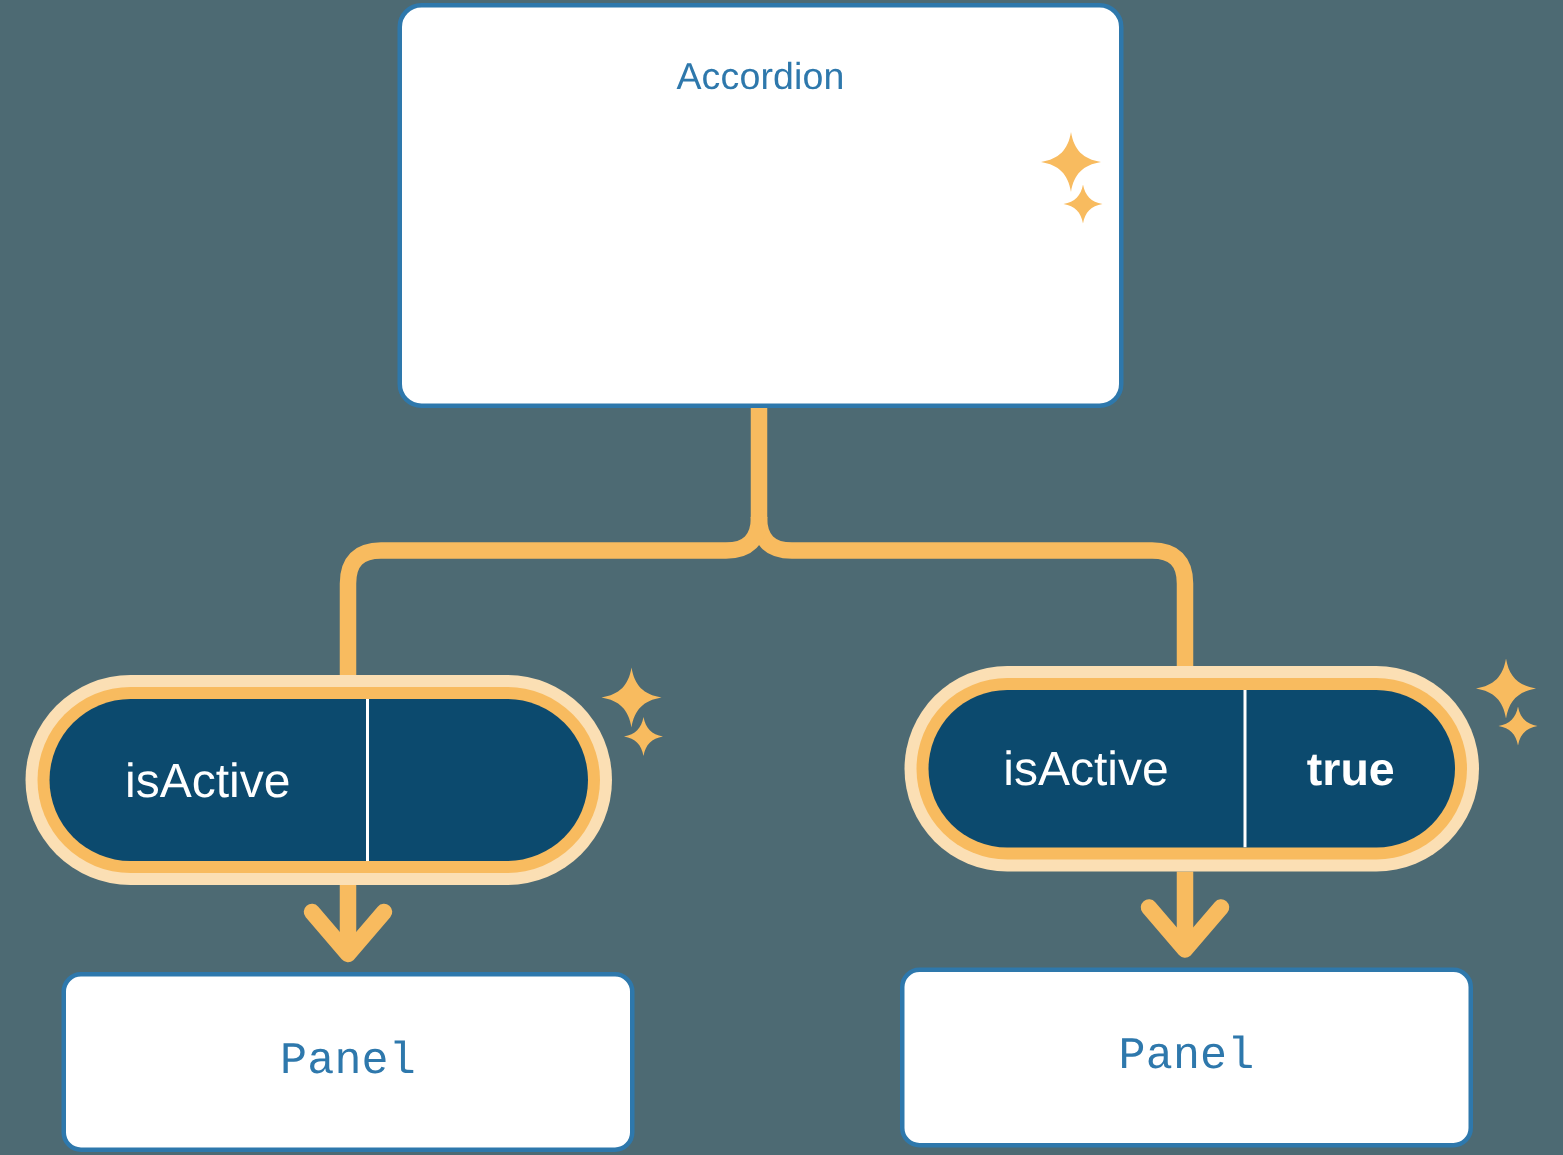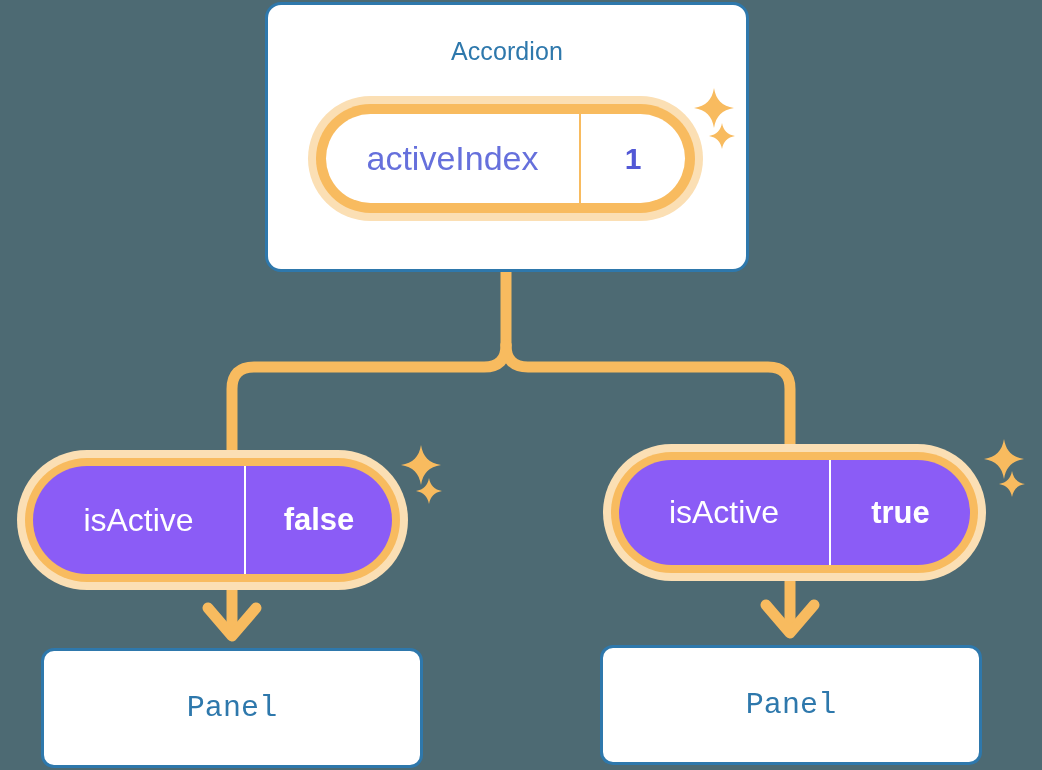--- a/index.html
+++ b/index.html
@@ -120,21 +120,21 @@
     border-right: 2px solid #f8bb5f;
   }
   #pill-activeindex .pill-val {
     width: 104px;
     color: #5258d6;
     font-size: 30px;
     font-weight: 700;
   }
 
   
-  .pill-indigo .pill-body { background: #8b5cf6; align-items: center; }
+  .pill-indigo .pill-body { background: #0c4a6e; align-items: center; }
   .pill-indigo .pill-key {
     color: #ffffff;
     font-size: 32px;
     font-weight: 400;
     border-right: 2px solid #ffffff;
   }
   .pill-indigo .pill-val {
     color: #ffffff;
     font-size: 31px;
     font-weight: 700;
@@ -191,46 +191,37 @@
     <g>
       <path d="M 790 581 L 790 631" fill="none" stroke="#f8bb5f" stroke-width="11" stroke-linecap="butt"></path>
       <path d="M 766 605 L 790 633 L 814 605" fill="none" stroke="#f8bb5f" stroke-width="11" stroke-linecap="round" stroke-linejoin="round"></path>
     </g>
   </svg>
 
   <div class="card" id="card-accordion">
     <div class="card-title">Accordion</div>
   </div>
 
-  <div class="pill" id="pill-activeindex">
-    <div class="pill-halo"></div>
-    <div class="pill-ring"></div>
-    <div class="pill-body">
-      <div class="pill-key">activeIndex</div>
-      <div class="pill-val">1</div>
-    </div>
-  </div>
 
   <div class="sparkle" style="left:692px; top:86px;">
     <svg width="44" height="44" viewBox="0 0 44 44" xmlns="http://www.w3.org/2000/svg">
       <path d="M22 2 C24 14 30 20 42 22 C30 24 24 30 22 42 C20 30 14 24 2 22 C14 20 20 14 22 2 Z" fill="#f8bb5f"></path>
     </svg>
   </div>
   <div class="sparkle" style="left:708px; top:122px;">
     <svg width="28" height="28" viewBox="0 0 28 28" xmlns="http://www.w3.org/2000/svg">
       <path d="M14 1 C15.4 8.6 19.4 12.6 27 14 C19.4 15.4 15.4 19.4 14 27 C12.6 19.4 8.6 15.4 1 14 C8.6 12.6 12.6 8.6 14 1 Z" fill="#f8bb5f"></path>
     </svg>
   </div>
 
   <div class="pill pill-indigo" id="pill-isactive-left">
     <div class="pill-halo"></div>
     <div class="pill-ring"></div>
     <div class="pill-body">
       <div class="pill-key">isActive</div>
-      <div class="pill-val">false</div>
     </div>
   </div>
 
   <div class="sparkle" style="left:399px; top:443px;">
     <svg width="44" height="44" viewBox="0 0 44 44" xmlns="http://www.w3.org/2000/svg">
       <path d="M22 2 C24 14 30 20 42 22 C30 24 24 30 22 42 C20 30 14 24 2 22 C14 20 20 14 22 2 Z" fill="#f8bb5f"></path>
     </svg>
   </div>
   <div class="sparkle" style="left:415px; top:477px;">
     <svg width="28" height="28" viewBox="0 0 28 28" xmlns="http://www.w3.org/2000/svg">

